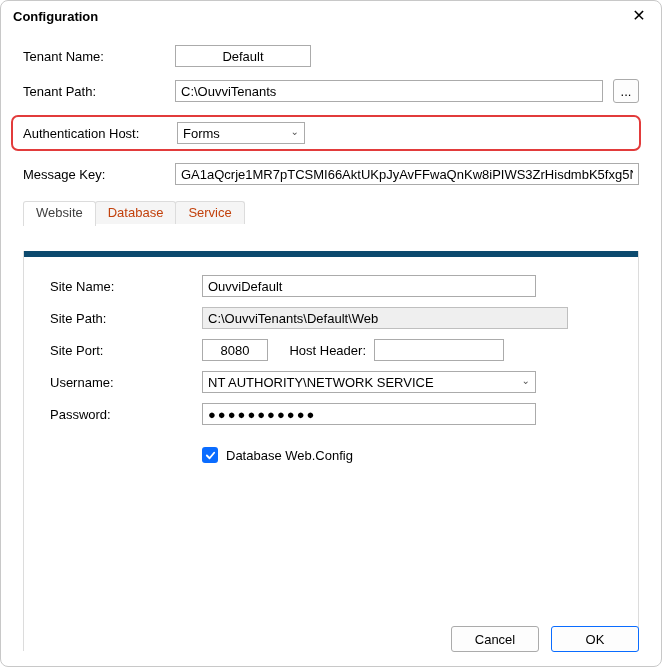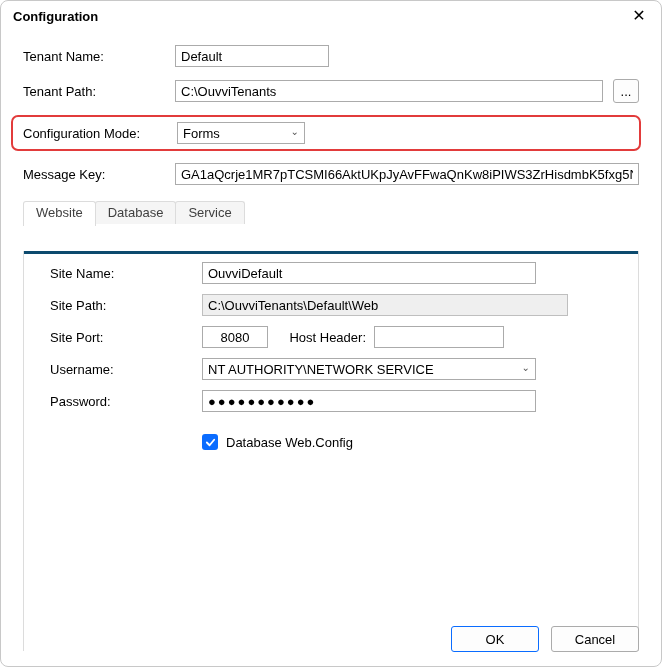--- a/index.html
+++ b/index.html
@@ -46,21 +46,21 @@
     font-size: 13px;
   }
   .inp {
     height: 22px;
     padding: 1px 5px;
     border: 1px solid #ababab;
     background: #fff;
     font-size: 13px;
     font-family: inherit;
   }
-  .inp.small { width: 154px; }
+  .inp.small { width: 136px; text-align: center; }
   .inp.grow { flex: 1; }
   .btn {
     height: 24px;
     padding: 0 14px;
     border: 1px solid #ababab;
     background: #fdfdfd;
     border-radius: 3px;
     font-size: 13px;
     cursor: default;
   }
@@ -103,34 +103,34 @@
   }
   .tab {
     padding: 3px 12px;
     border: 1px solid #dcdcdc;
     border-bottom: none;
     border-top-left-radius: 3px;
     border-top-right-radius: 3px;
     margin-right: -1px;
     background: #f5f5f5;
     font-size: 13px;
-    color: #404040;
+    color: #c2410c;
     height: 23px;
   }
   .tab.active {
     background: #fff;
     color: #404040;
     height: 25px;
     position: relative;
     z-index: 2;
   }
   .tab-body {
     margin-top: -24px;
-    padding: 8px 26px;
-    border-top: 3px solid #0c4a6e;
+    padding: 18px 26px;
+    border-top: 6px solid #0c4a6e;
     background: #fff;
     height: 400px;
   }
   .tab-body .form-row { margin-bottom: 10px; }
   .tab-body .label2 { width: 152px; flex-shrink:0; font-size:13px; }
   .readonlyish {
     background: #efefef;
     border: 1px solid #bfbfbf;
   }
   .pw-dots { letter-spacing: 2px; }
@@ -176,21 +176,21 @@
     <input class="inp small" value="Default" style="">
   </div>
 
   <div class="form-row">
     <span class="label">Tenant Path:</span>
     <input class="inp grow" value="C:\OuvviTenants" style="">
     <button class="btn browse">...</button>
   </div>
 
   <div class="form-row highlighted">
-    <span class="label">Configuration Mode:</span>
+    <span class="label">Authentication Host:</span>
     <div class="select-wrap" style="width:128px;">
       <input class="inp" style="width: 128px; padding-right: 18px;" value="Forms">
       <span class="chev">⌄</span>
     </div>
   </div>
 
   <div class="form-row">
     <span class="label">Message Key:</span>
     <input class="inp grow" value="GA1aQcrje1MR7pTCSMI66AktUKpJyAvFFwaQnKw8iPIWS3ZrHisdmbK5fxg5NILE" style="">
   </div>
@@ -243,15 +243,15 @@
           <span>Database Web.Config</span>
         </div>
 
       </div>
     </div>
   </div>
 
 </div>
 
 <div class="footer">
+  <button class="btn">Cancel</button>
   <button class="btn primary">OK</button>
-  <button class="btn">Cancel</button>
 </div>
 
 </body></html>

